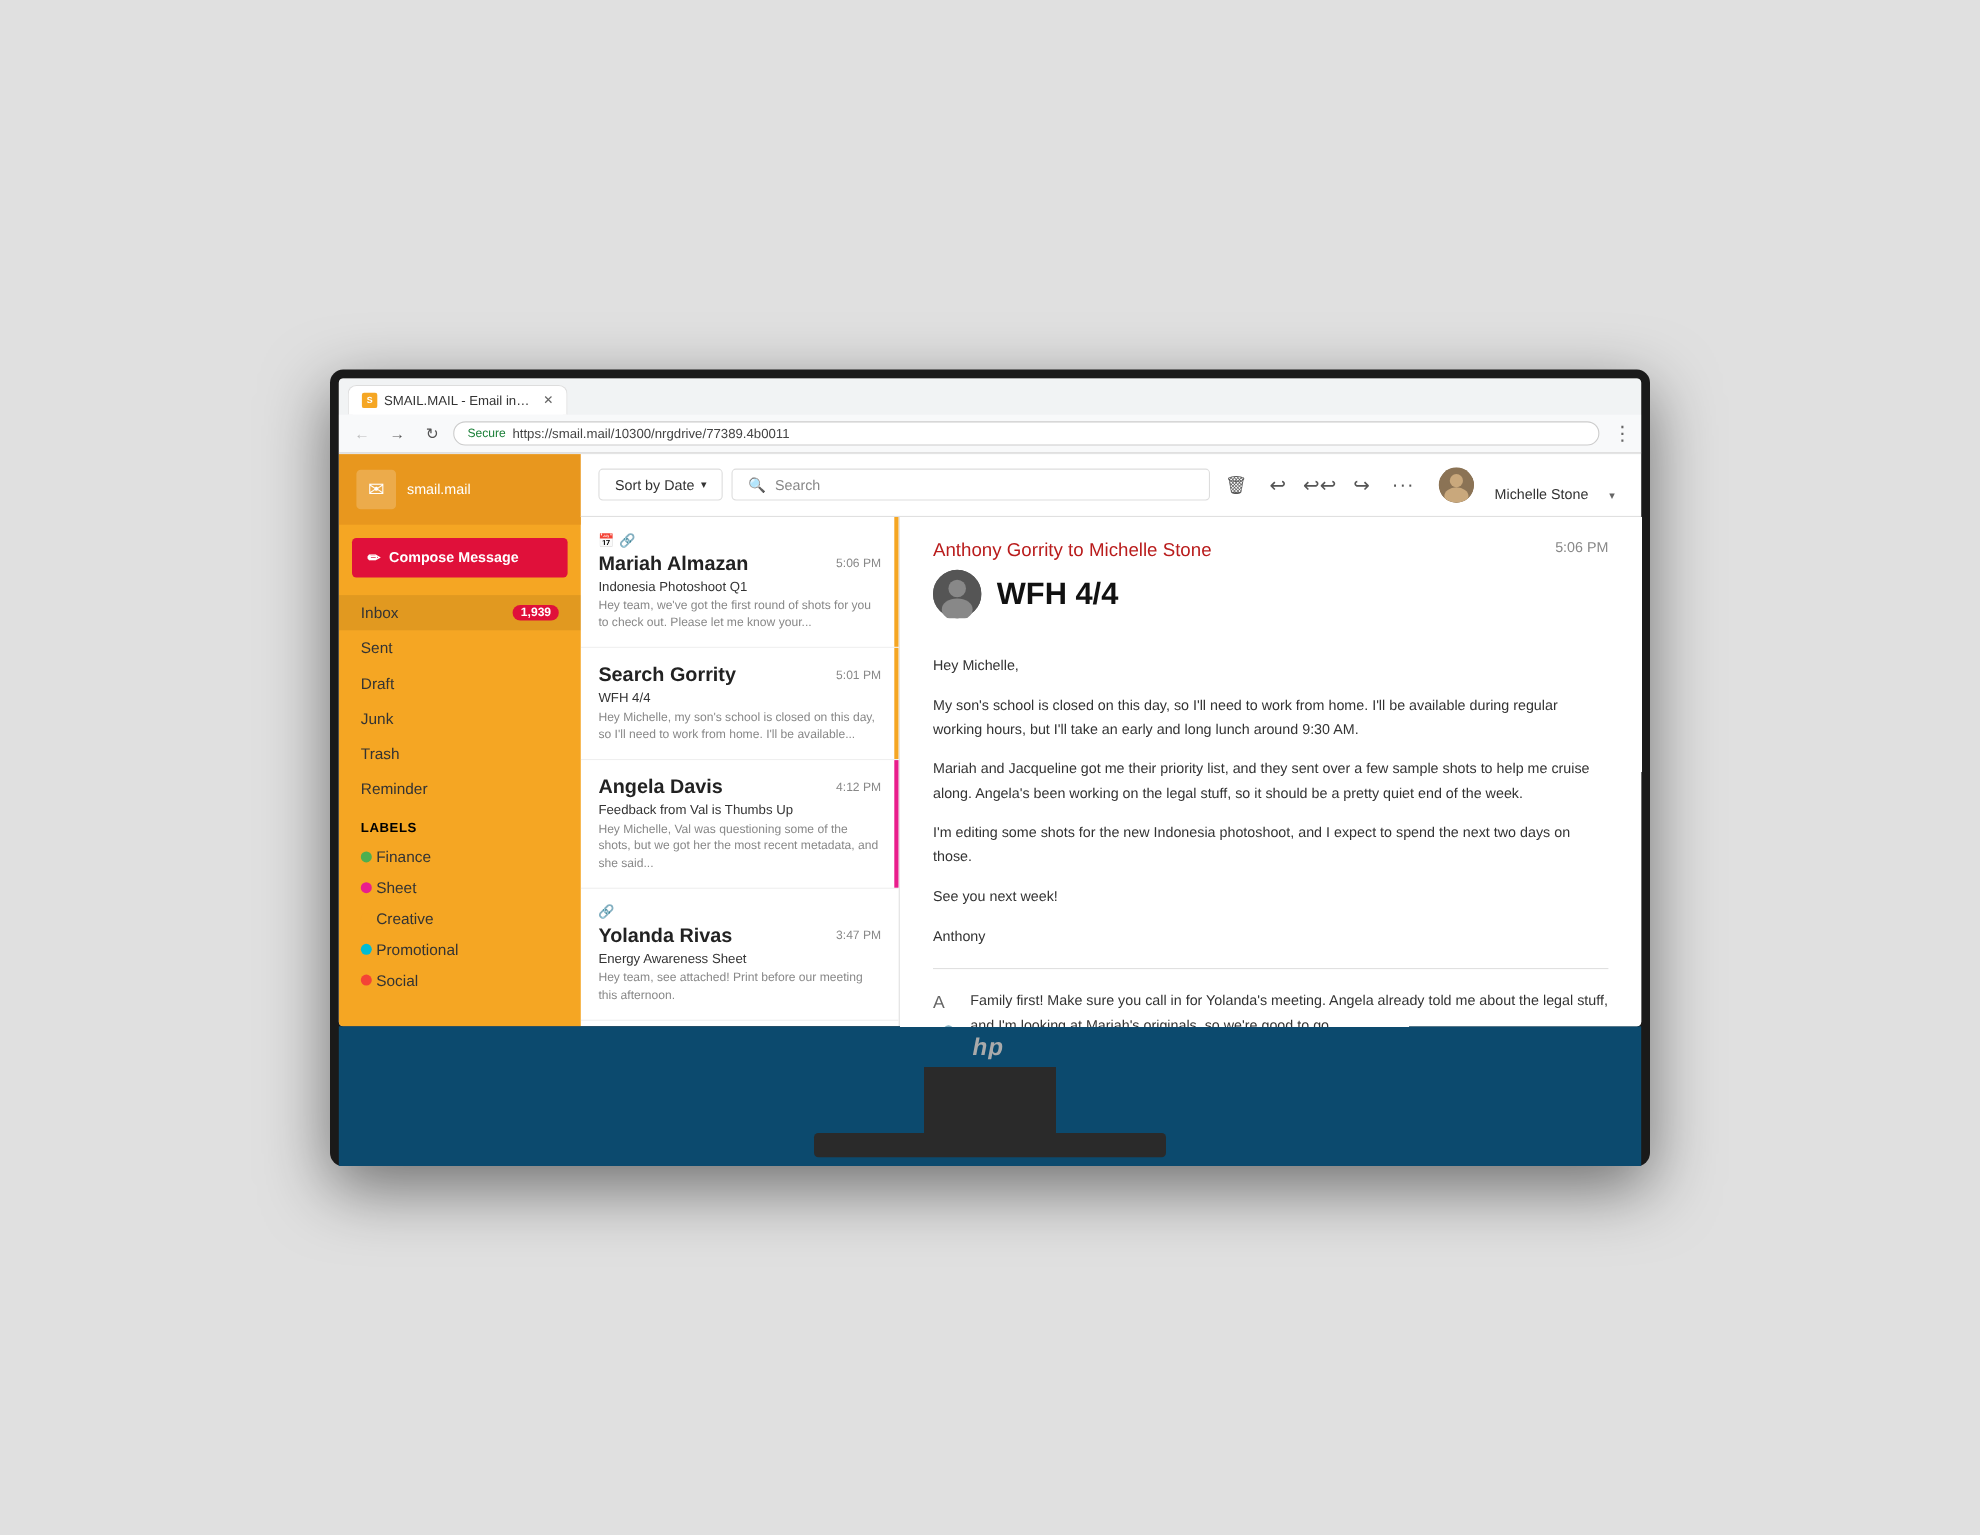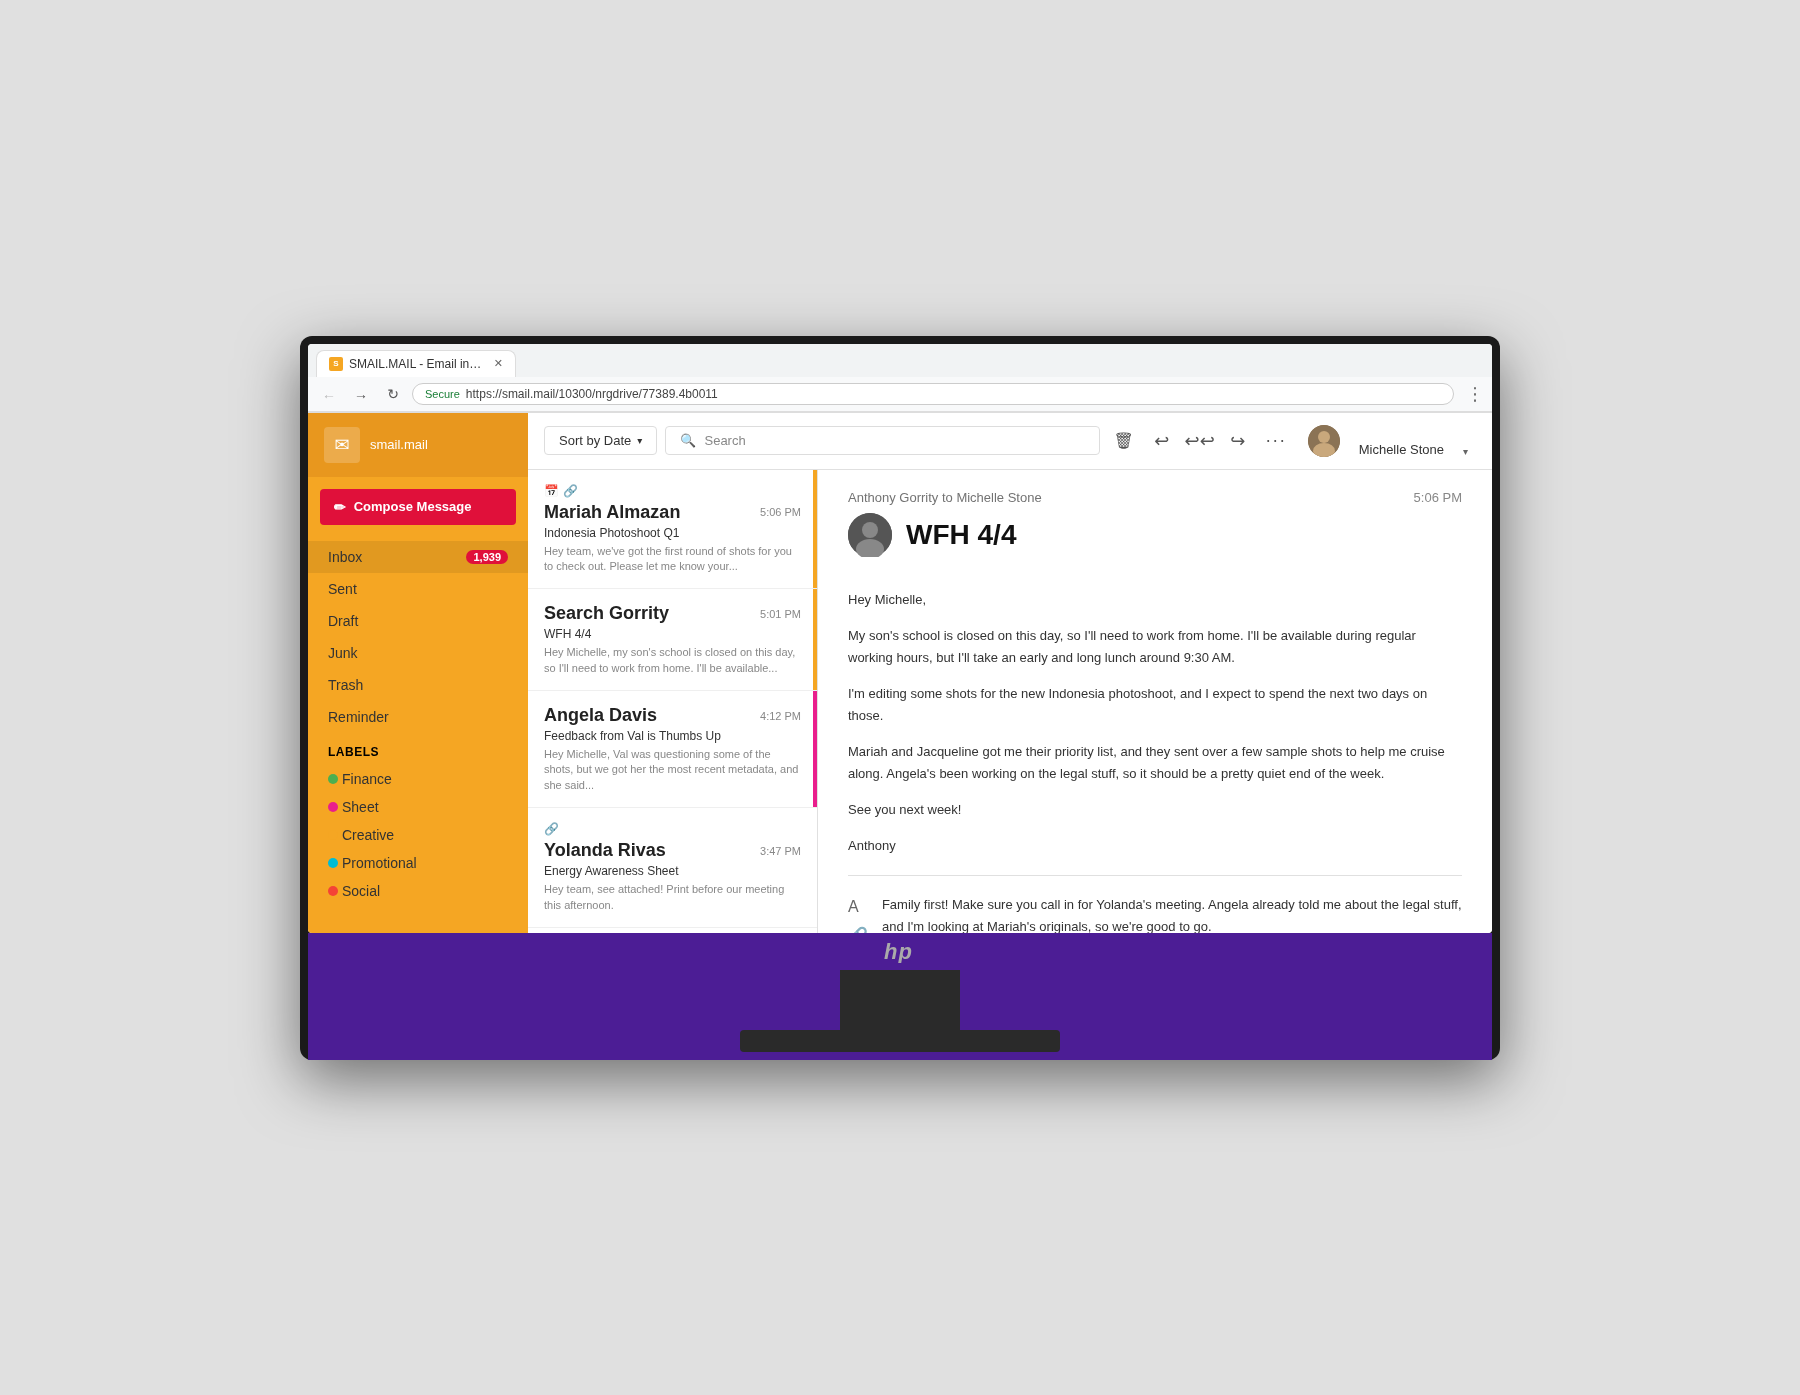--- a/index.html
+++ b/index.html
@@ -15,21 +15,21 @@
     .monitor-screen {
       background: #fff;
       border-radius: 4px;
       overflow: hidden;
     }
     .monitor-stand {
       width: 100%;
       display: flex;
       flex-direction: column;
       align-items: center;
-      background: #4c1d95;
+      background: #0c4a6e;
       padding-bottom: 8px;
     }
     .monitor-neck {
       width: 120px;
       height: 60px;
       background: #2a2a2a;
     }
     .monitor-base {
       width: 320px;
       height: 22px;
@@ -316,21 +316,21 @@
       overflow-y: auto;
       padding: 20px 30px;
       background: #fff;
     }
     .email-meta {
       display: flex;
       justify-content: space-between;
       align-items: flex-start;
       margin-bottom: 8px;
     }
-    .email-from { font-size: 13px; color: #737373; }
+    .email-from { font-size: 17px; color: #b91c1c; }
     .email-detail-time { font-size: 13px; color: #888; }
     .email-detail-header {
       display: flex;
       align-items: center;
       gap: 14px;
       margin-bottom: 18px;
       padding-bottom: 14px;
     }
     .sender-avatar {
       width: 44px; height: 44px;
@@ -553,22 +553,22 @@
                   <circle cx="22" cy="22" r="22" fill="#555"></circle>
                   <circle cx="22" cy="17" r="8" fill="#888"></circle>
                   <ellipse cx="22" cy="36" rx="14" ry="10" fill="#888"></ellipse>
                 </svg>
               </div>
               <span class="email-title">WFH 4/4</span>
             </div>
             <div class="email-body">
               <p>Hey Michelle,</p>
               <p>My son's school is closed on this day, so I'll need to work from home. I'll be available during regular working hours, but I'll take an early and long lunch around 9:30 AM.</p>
+              <p>Mariah and Jacqueline got me their priority list, and they sent over a few sample shots to help me cruise along. Angela's been working on the legal stuff, so it should be a pretty quiet end of the week.</p>
               <p>I'm editing some shots for the new Indonesia photoshoot, and I expect to spend the next two days on those.</p>
-              <p>Mariah and Jacqueline got me their priority list, and they sent over a few sample shots to help me cruise along. Angela's been working on the legal stuff, so it should be a pretty quiet end of the week.</p>
               <p>See you next week!</p>
               <p>Anthony</p>
             </div>
             <hr class="email-divider">
             <div class="reply-section">
               <div class="reply-icons">
                 <span class="reply-icon">A</span>
                 <span class="reply-icon">🔗</span>
               </div>
               <div class="email-body">

